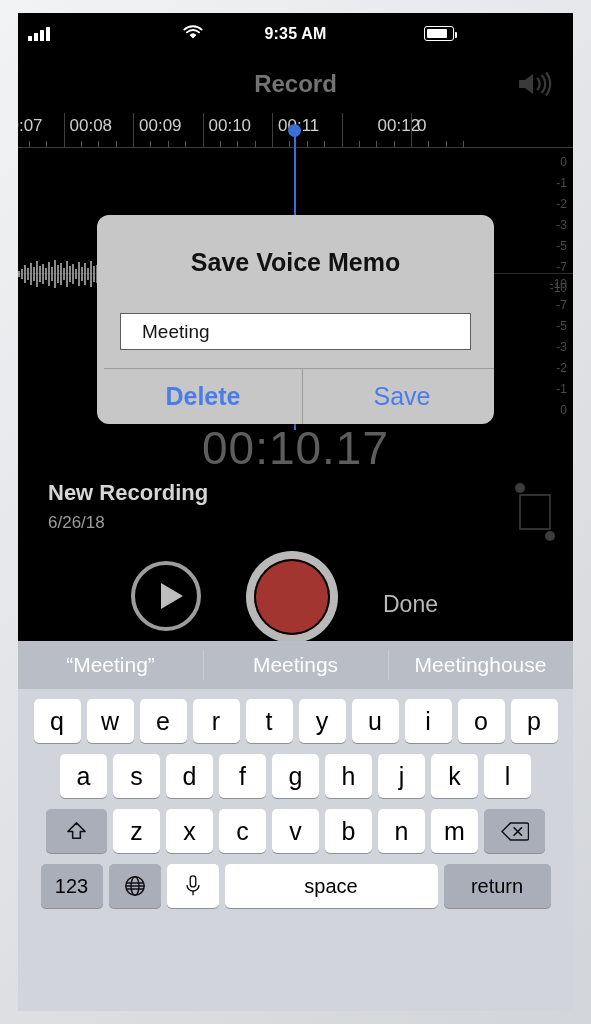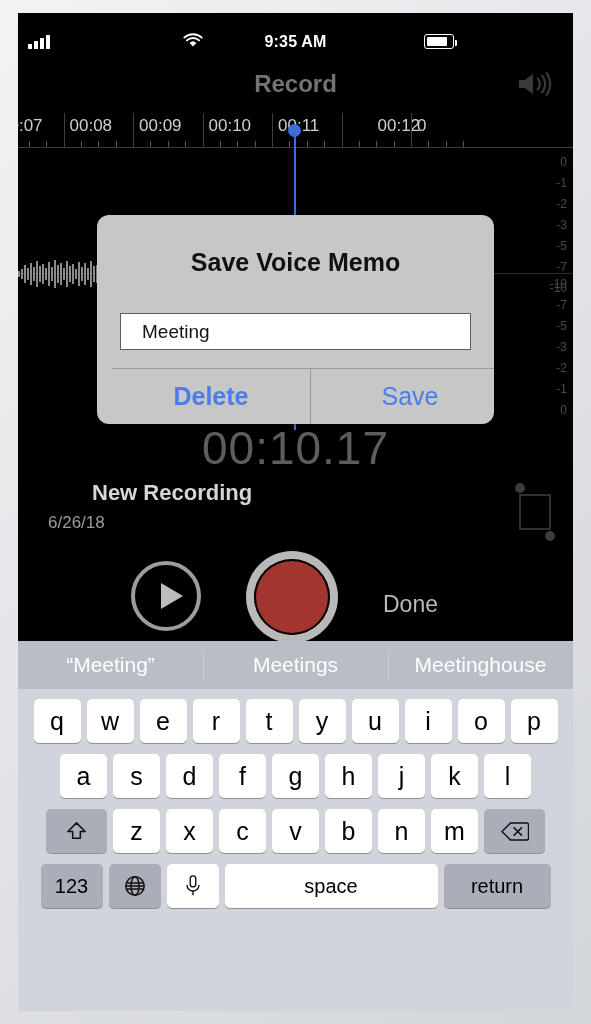--- a/index.html
+++ b/index.html
@@ -12,21 +12,21 @@
     position:absolute; inset:0;
     background:linear-gradient(135deg,#f2f3f4 0%,#e4e6e9 40%,#d2d5d9 100%);
   }
   
   #screen{
     position:absolute; left:18px; top:13px; width:555px; height:998px;
     background:#000; overflow:hidden;
   }
   
   #statusbar{
-    position:absolute; left:0; top:8px; width:448px; height:42px;
+    position:absolute; left:0; top:0; width:448px; height:42px;
     background:#000; color:#fff;
   }
   .sb-signal{ position:absolute; left:10px; top:13px; display:flex; align-items:flex-end; gap:2px; height:15px;}
   .sb-signal i{ display:block; width:4px; background:#fff; border-radius:.5px;}
   .sb-signal i:nth-child(1){height:5px}
   .sb-signal i:nth-child(2){height:8px}
   .sb-signal i:nth-child(3){height:11px}
   .sb-signal i:nth-child(4){height:14px}
   .sb-wifi{ position:absolute; left:165px; top:12px; width:20px; height:15px;}
   .sb-time{
@@ -67,21 +67,21 @@
   #scale-r{ position:absolute; right:6px; top:130px; width:30px; text-align:right; color:#4a4a4a; font-size:12px; line-height:1;}
   #scale-r div{ margin-bottom:9px;}
   
   #playhead{ position:absolute; left:276px; top:117px; width:2px; height:300px; background:#3a6fd8;}
   #playhead-dot{ position:absolute; left:270px; top:111px; width:13px;height:13px;border-radius:50%;background:#3a6fd8;}
   
   #timer{
     position:absolute; left:0; top:408px; width:555px; text-align:center;
     color:#5d5d5d; font-size:46px; letter-spacing:1px;
   }
-  #rec-name{ position:absolute; left:30px; top:467px; color:#d6d6d6; font-size:22px; font-weight:600;margin-left:44px;}
+  #rec-name{ position:absolute; left:30px; top:467px; color:#d6d6d6; font-size:22px; font-weight:600;}
   #rec-date{ position:absolute; left:30px; top:500px; color:#9a9a9a; font-size:17px;}
   #trim-icon{ position:absolute; left:492px; top:468px; width:50px; height:62px;}
   
   #play-btn{
     position:absolute; left:113px; top:548px; width:70px; height:70px;
     border:4px solid #9d9d9d; border-radius:50%;
   }
   #play-tri{
     position:absolute; left:26px; top:18px; width:0;height:0;
     border-left:22px solid #bdbdbd; border-top:13px solid transparent; border-bottom:13px solid transparent;
@@ -101,21 +101,21 @@
     box-shadow:0 1px 3px rgba(0,0,0,.35);
   }
   #dlg-title{ text-align:center; font-size:25px; font-weight:bold; color:#111; padding-top:33px;}
   #dlg-field{
     position:absolute; left:23px; top:98px; width:351px; height:37px;
     background:#fff; border:1px solid #5d5d5d;
     display:flex; align-items:center; padding:0 21px;
     font-size:19px; color:#141414;
   }
   #dlg-buttons{
-    position:absolute; left:15px; bottom:0; width:397px; height:56px;
+    position:absolute; left:7px; bottom:0; width:397px; height:56px;
     border-top:1px solid #9b9b9b; display:flex;
   }
   .dlg-btn{
     flex:1; display:flex; align-items:center; justify-content:center;
     color:#4a7dea; font-size:25px;
   }
   #btn-delete{ font-weight:bold; border-right:1px solid #9b9b9b;}
   
   #keyboard{
     position:absolute; left:0; top:628px; width:555px; height:370px;

